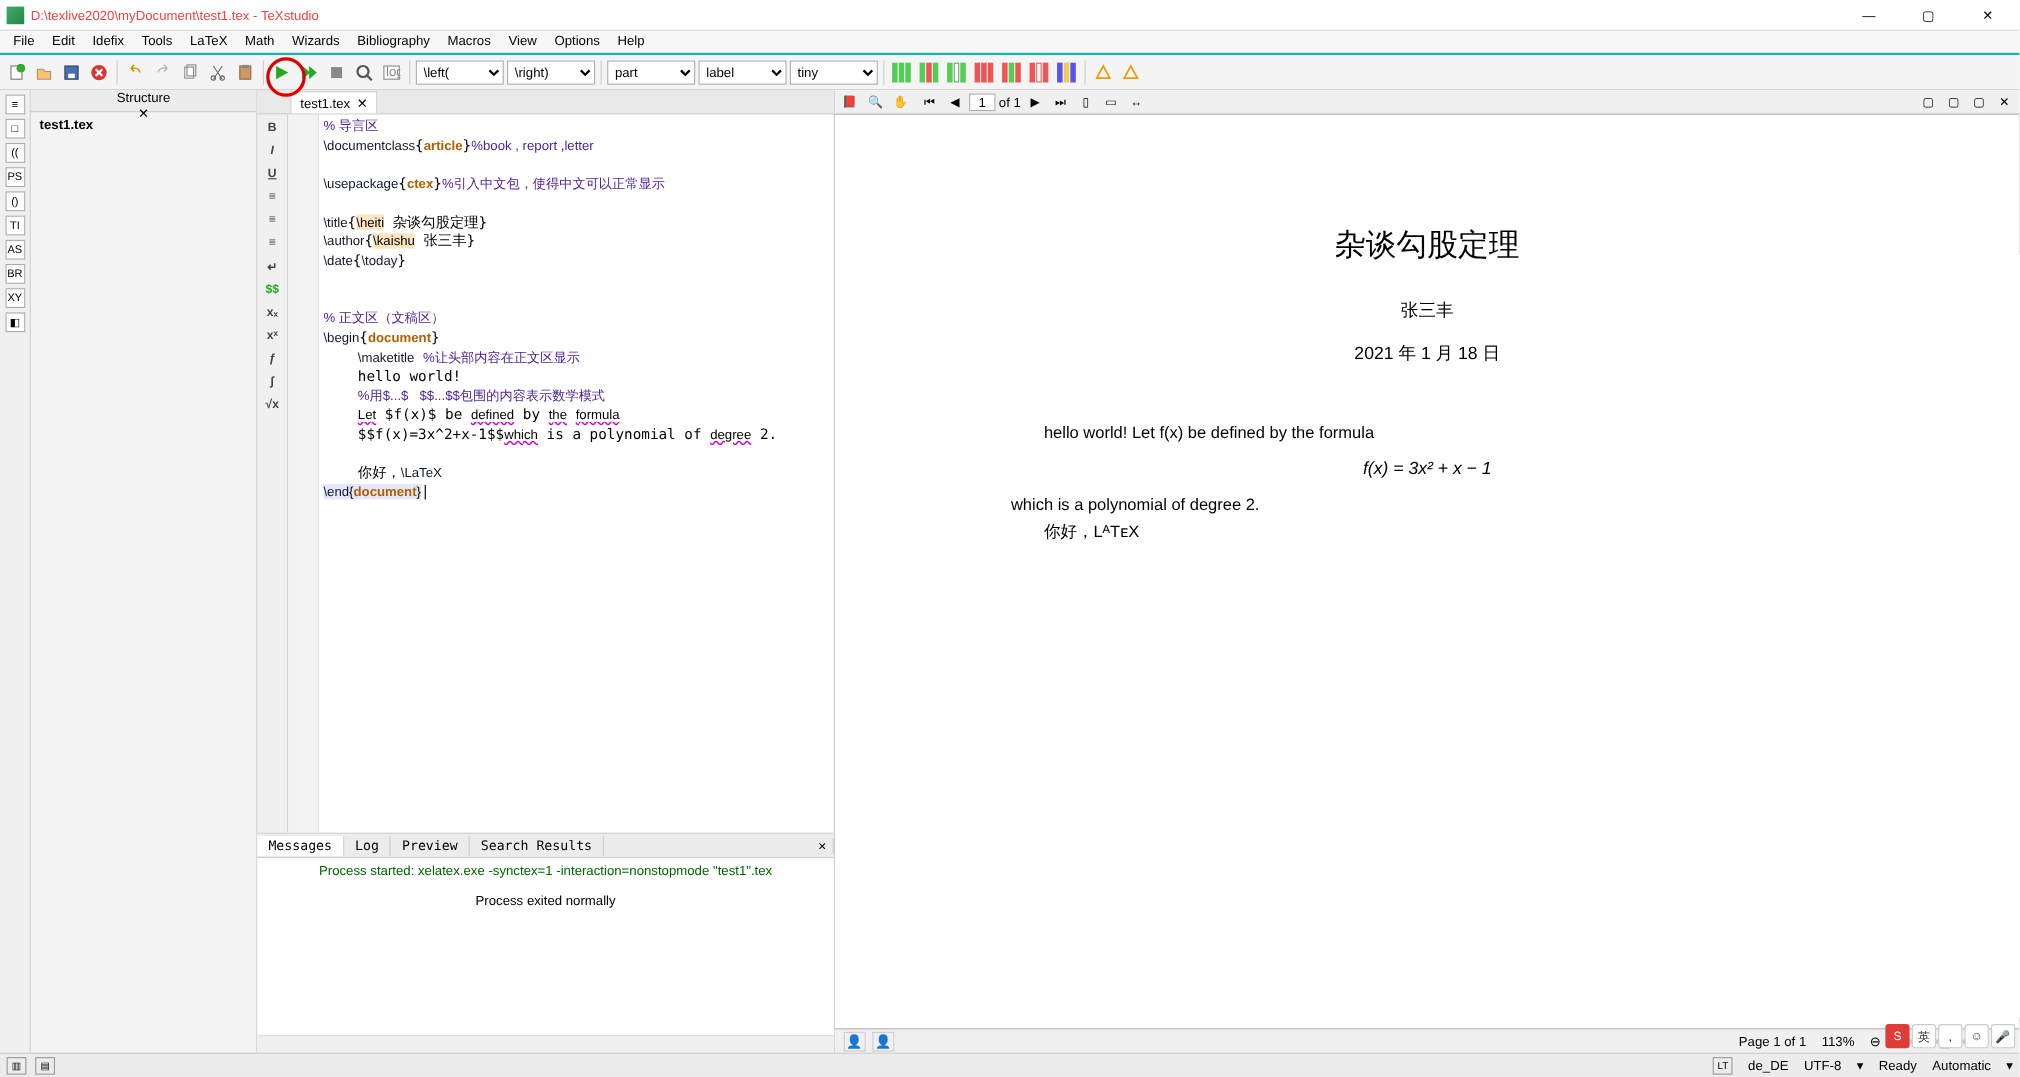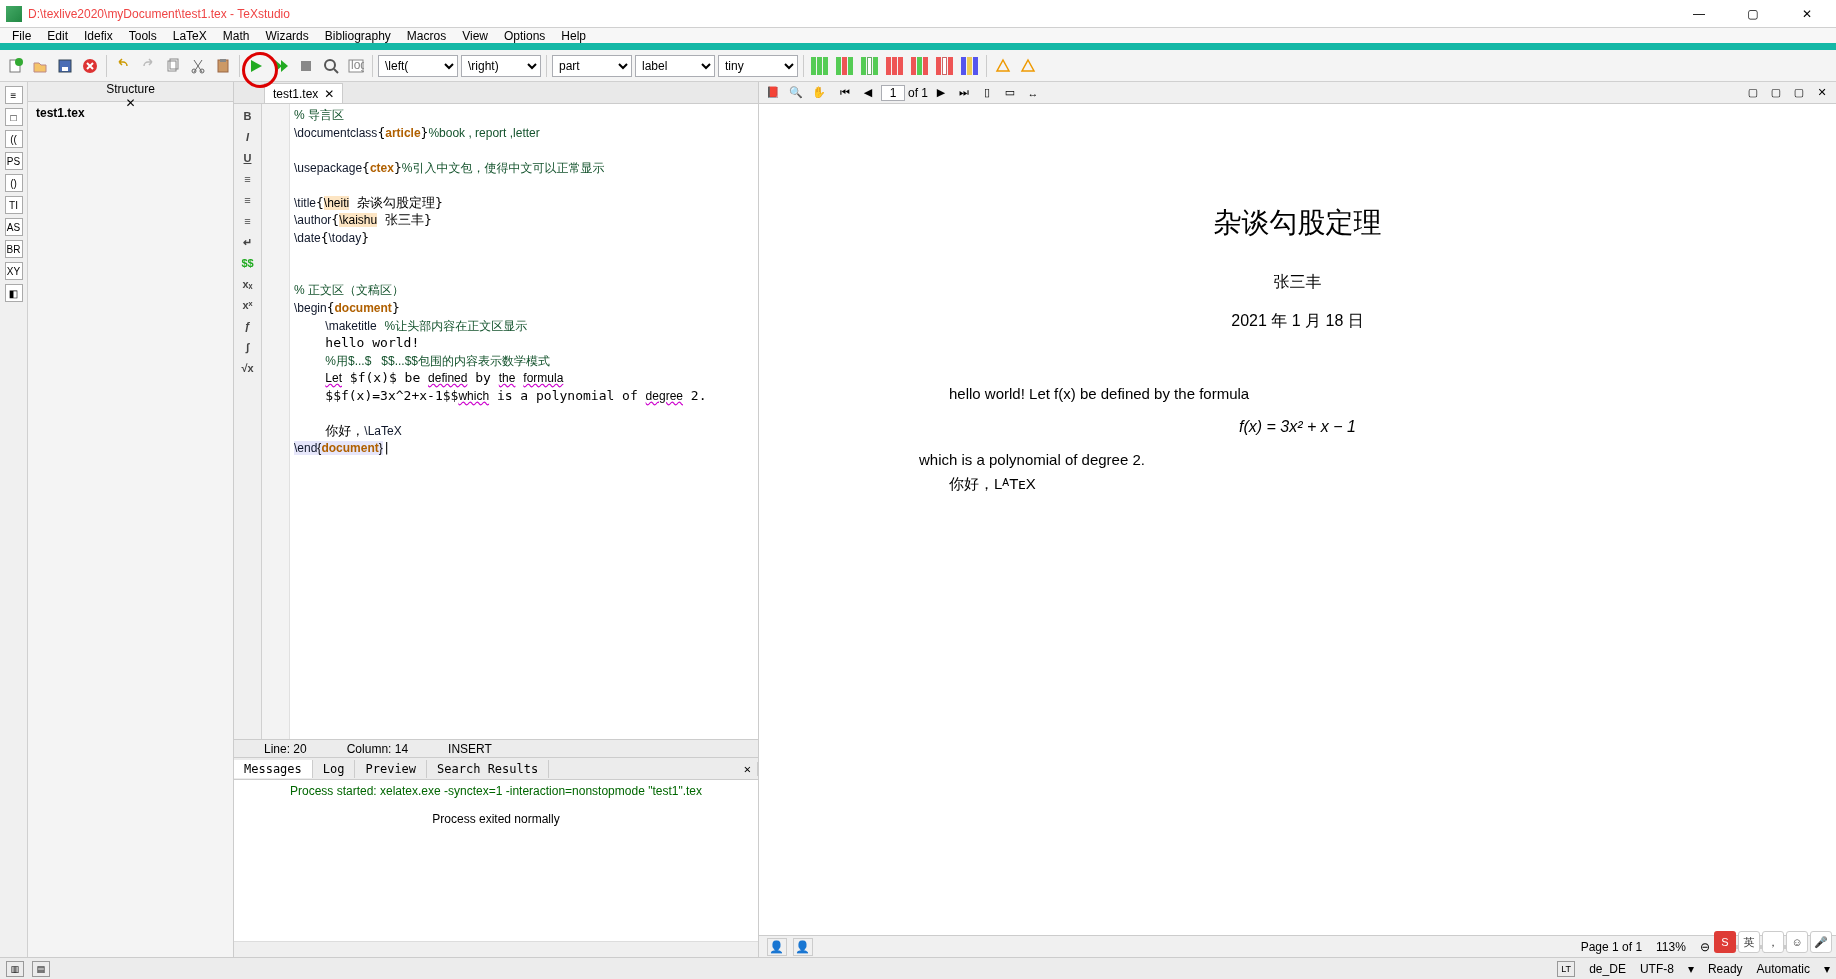--- a/index.html
+++ b/index.html
@@ -6,21 +6,21 @@
 body { width:1836px; height:979px; background:#f0f0f0; overflow:hidden; display:flex; flex-direction:column; }
 
 
 .titlebar { height:28px; background:#fff; border-bottom:1px solid #d0d0d0; display:flex; align-items:center; padding:0 6px; }
 .titlebar .appicon { width:16px; height:16px; background:linear-gradient(135deg,#4a6,#284); margin-right:6px; }
 .titlebar .title { flex:1; color:#ef4444; }
 .titlebar .winbtns { display:flex; gap:8px; }
 .titlebar .winbtns span { width:46px; height:20px; display:flex; align-items:center; justify-content:center; cursor:default; }
 
 
-.menubar { height:22px; background:#f7f7f7; border-bottom:7px solid #14b8a6; display:flex; align-items:center; padding:0 4px; }
+.menubar { height:22px; background:#f7f7f7; border-bottom:2px solid #14b8a6; display:flex; padding:0 4px; }
 .menubar span { padding:2px 8px; cursor:default; }
 
 
 .toolbar { height:32px; background:#f4f4f4; border-bottom:1px solid #d0d0d0; display:flex; align-items:center; padding:0 4px; gap:3px; }
 .toolbar .tb { width:22px; height:22px; display:flex; align-items:center; justify-content:center; border:1px solid transparent; }
 .toolbar .sep { width:1px; height:22px; background:#ccc; margin:0 2px; }
 .toolbar select { height:22px; border:1px solid #abadb3; background:#fff; padding:0 2px; min-width:80px; }
 .circle { position:relative; }
 .circle::after { content:""; position:absolute; left:-4px; top:-4px; width:30px; height:30px; border:3px solid #d00; border-radius:50%; pointer-events:none; }
 .cbar { display:inline-block; width:5px; height:18px; margin-right:1px; }
@@ -40,21 +40,21 @@
 .editcol { display:flex; flex-direction:column; width:525px; border-right:1px solid #ccc; }
 .edittabs { height:22px; display:flex; align-items:flex-end; background:#e9e9e9; border-bottom:1px solid #ccc; padding-left:30px; }
 .edittab { height:20px; background:#fff; border:1px solid #ccc; border-bottom:none; padding:0 8px; display:flex; align-items:center; gap:6px; }
 .edithdr-icons { width:28px; background:#f0f0f0; border-right:1px solid #d0d0d0; display:flex; flex-direction:column; align-items:center; padding-top:4px; gap:5px; }
 .edithdr-icons span { width:18px; height:16px; font-size:11px; font-weight:bold; display:flex; align-items:center; justify-content:center; color:#444; }
 .editwrap { flex:1; display:flex; overflow:hidden; }
 .gutter { width:28px; background:#f3f3f3; border-right:1px solid #e0e0e0; }
 .code { flex:1; background:#fff; padding:2px 4px; white-space:pre; font-family:Consolas,monospace; font-size:13px; line-height:1.35; overflow:auto; }
 .code .cmd { color:#0f172a; }
 .code .arg { color:#b06000; font-weight:bold;}
-.code .cm { color:#14532d; }
+.code .cm { color:#4c1d95; }
 .code .hl { background:#fde5c3; }
 .code .wavy { text-decoration:underline wavy #c0c; }
 .code .sel { background:#e6e6fa; }
 .statusline { height:18px; background:#ececec; border-top:1px solid #ccc; display:flex; align-items:center; gap:40px; padding-left:30px; font-family:Consolas,monospace; }
 
 
 .msgpanel { height:200px; border-top:1px solid #ccc; display:flex; flex-direction:column; background:#fff; }
 .msgtabs { height:22px; background:#ececec; display:flex; align-items:center; border-bottom:1px solid #ccc; }
 .msgtabs span { padding:2px 10px; border-right:1px solid #ccc; font-family:Consolas,monospace; }
 .msgtabs span.active { background:#fff; }
@@ -319,25 +319,20 @@
 <span class="cm">% 正文区（文稿区）</span>
 <span class="cmd">\begin</span>{<span class="arg">document</span>}
     <span class="cmd">\maketitle</span> <span class="cm">%让头部内容在正文区显示</span>
     hello world!
     <span class="cm">%用$...$   $$...$$包围的内容表示数学模式</span>
     <span class="wavy">Let</span> $f(x)$ be <span class="wavy">defined</span> by <span class="wavy">the</span> <span class="wavy">formula</span>
     $$f(x)=3x^2+x-1$$<span class="wavy">which</span> is a polynomial of <span class="wavy">degree</span> 2.
 
     你好，<span class="cmd">\LaTeX</span>
 <span class="sel"><span class="cmd">\end</span>{<span class="arg">document</span>}</span>|</div>
-    </div>
-    <div class="statusline">
-      <span>Line: 20</span>
-      <span>Column: 14</span>
-      <span>INSERT</span>
     </div>
 
     <div class="msgpanel">
       <div class="msgtabs">
         <span class="active">Messages</span>
         <span>Log</span>
         <span>Preview</span>
         <span>Search Results</span>
         <span class="close">✕</span>
       </div>

